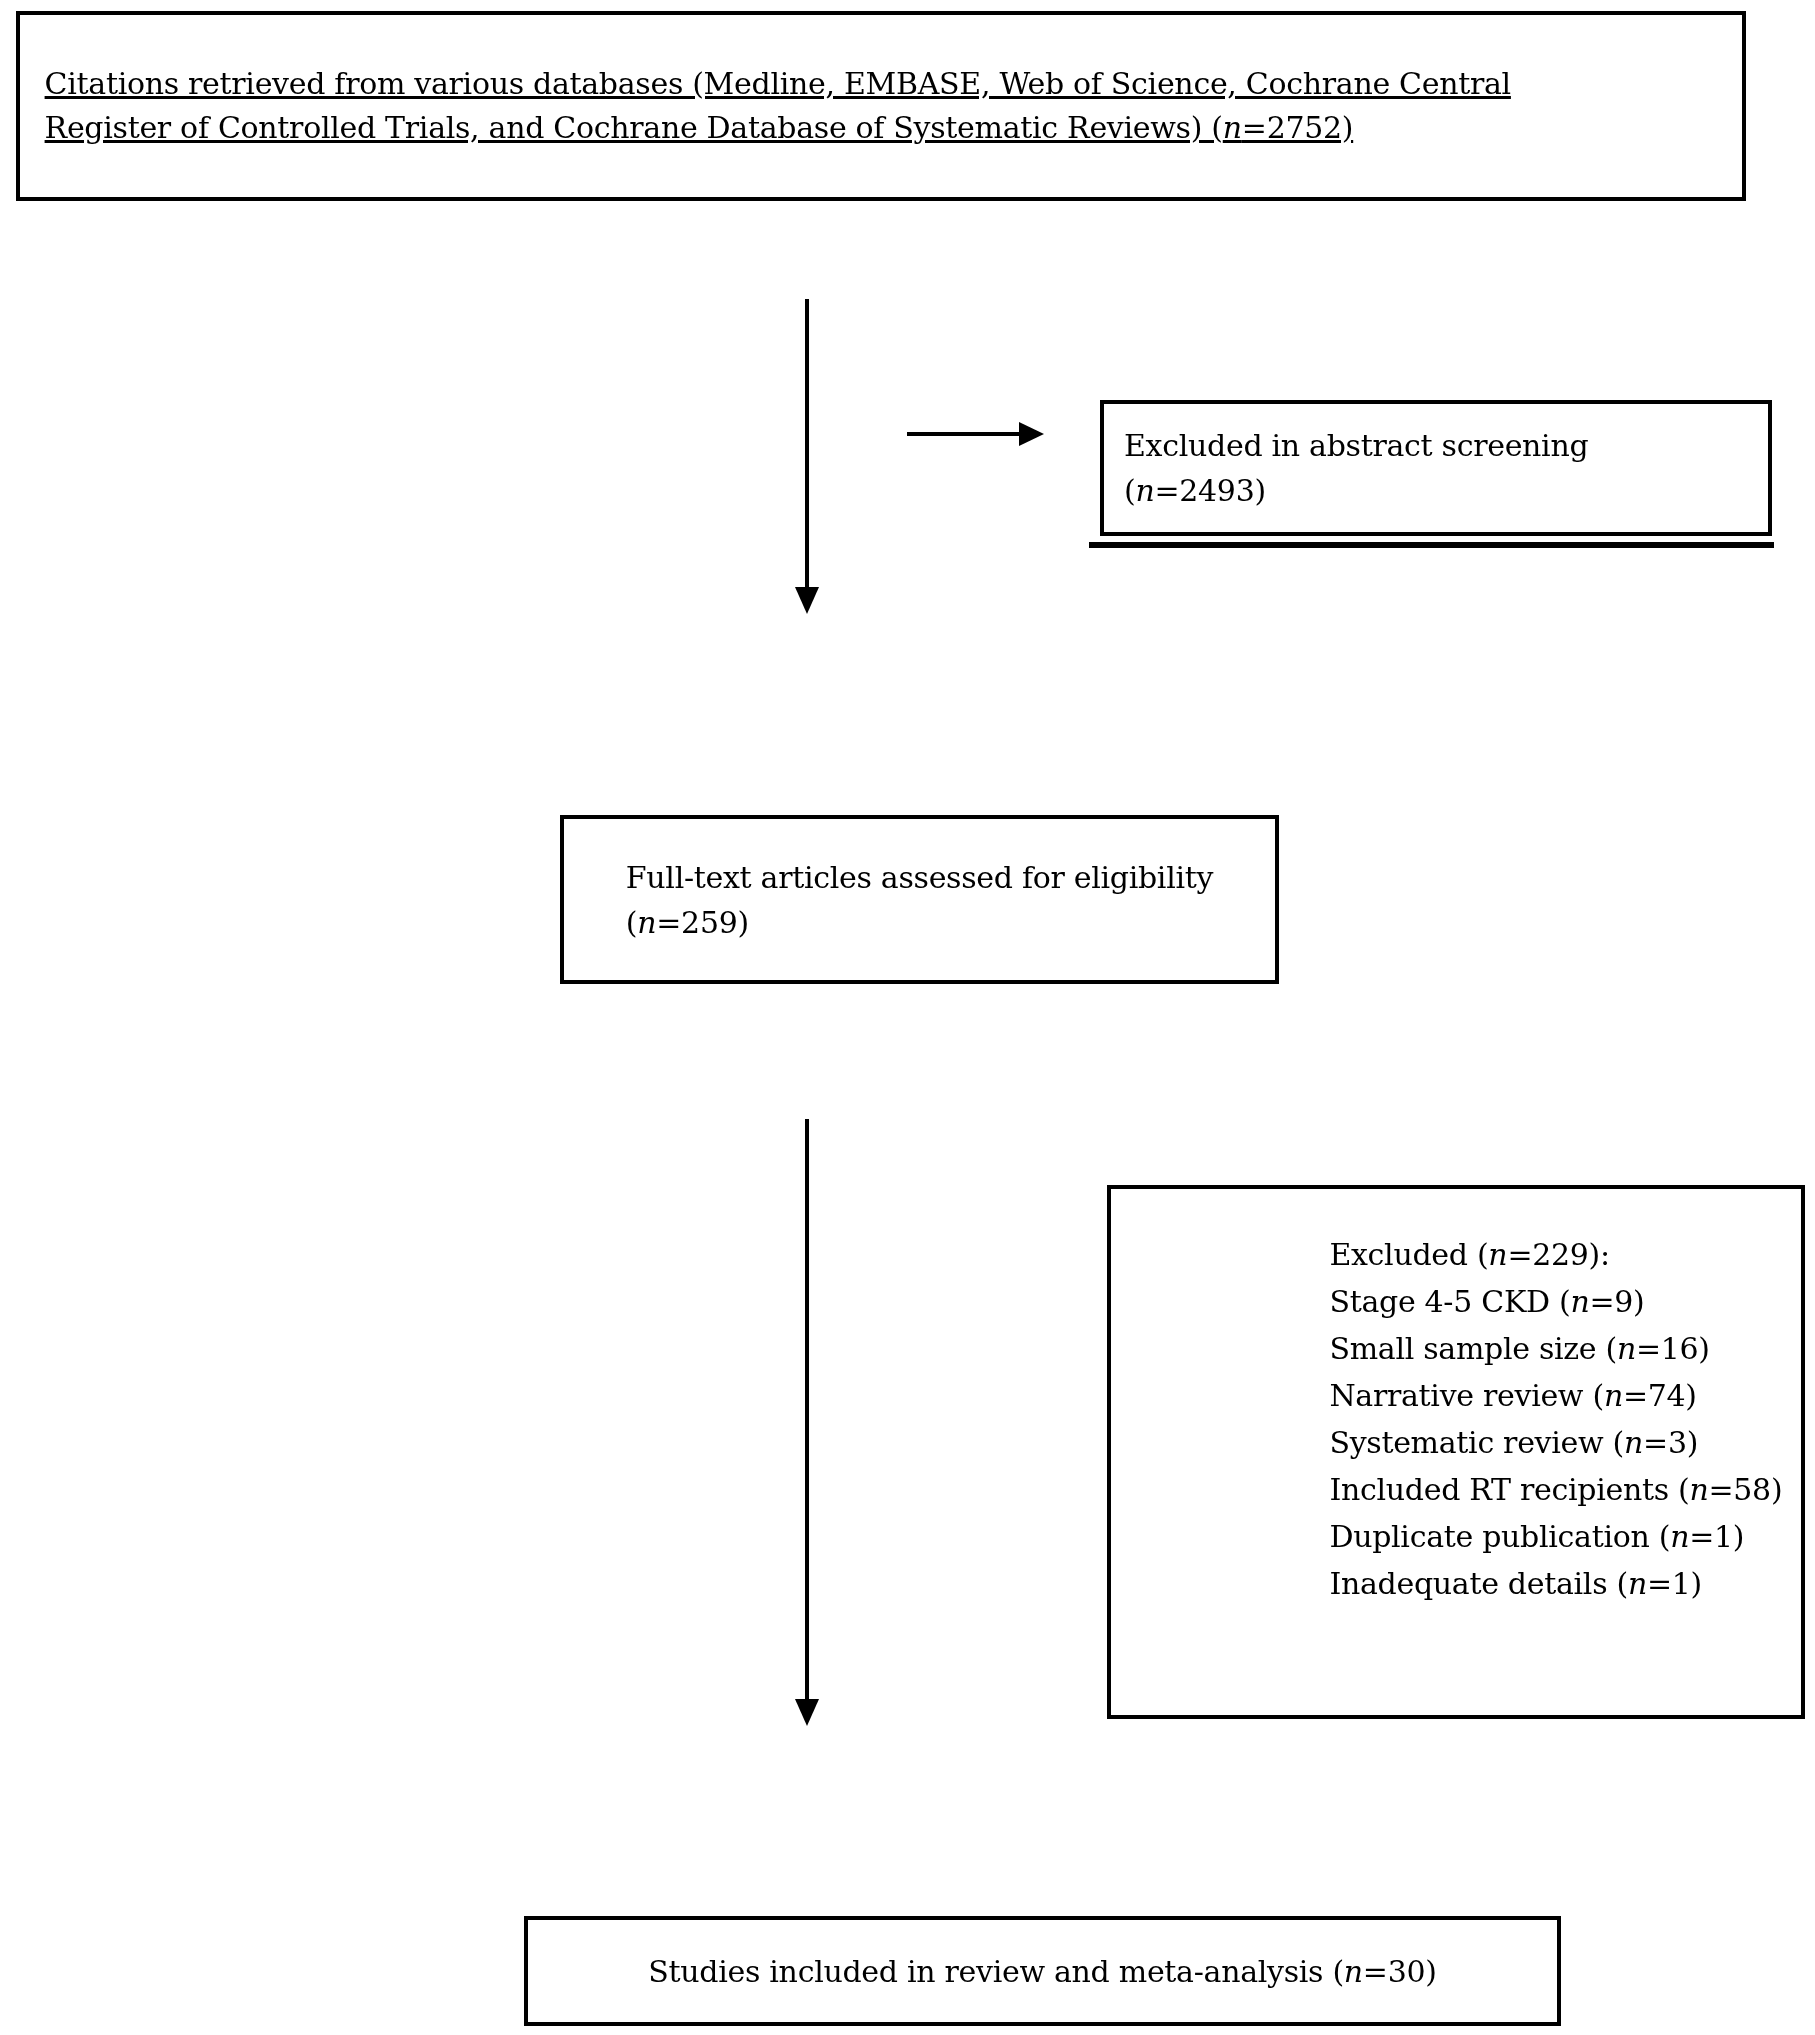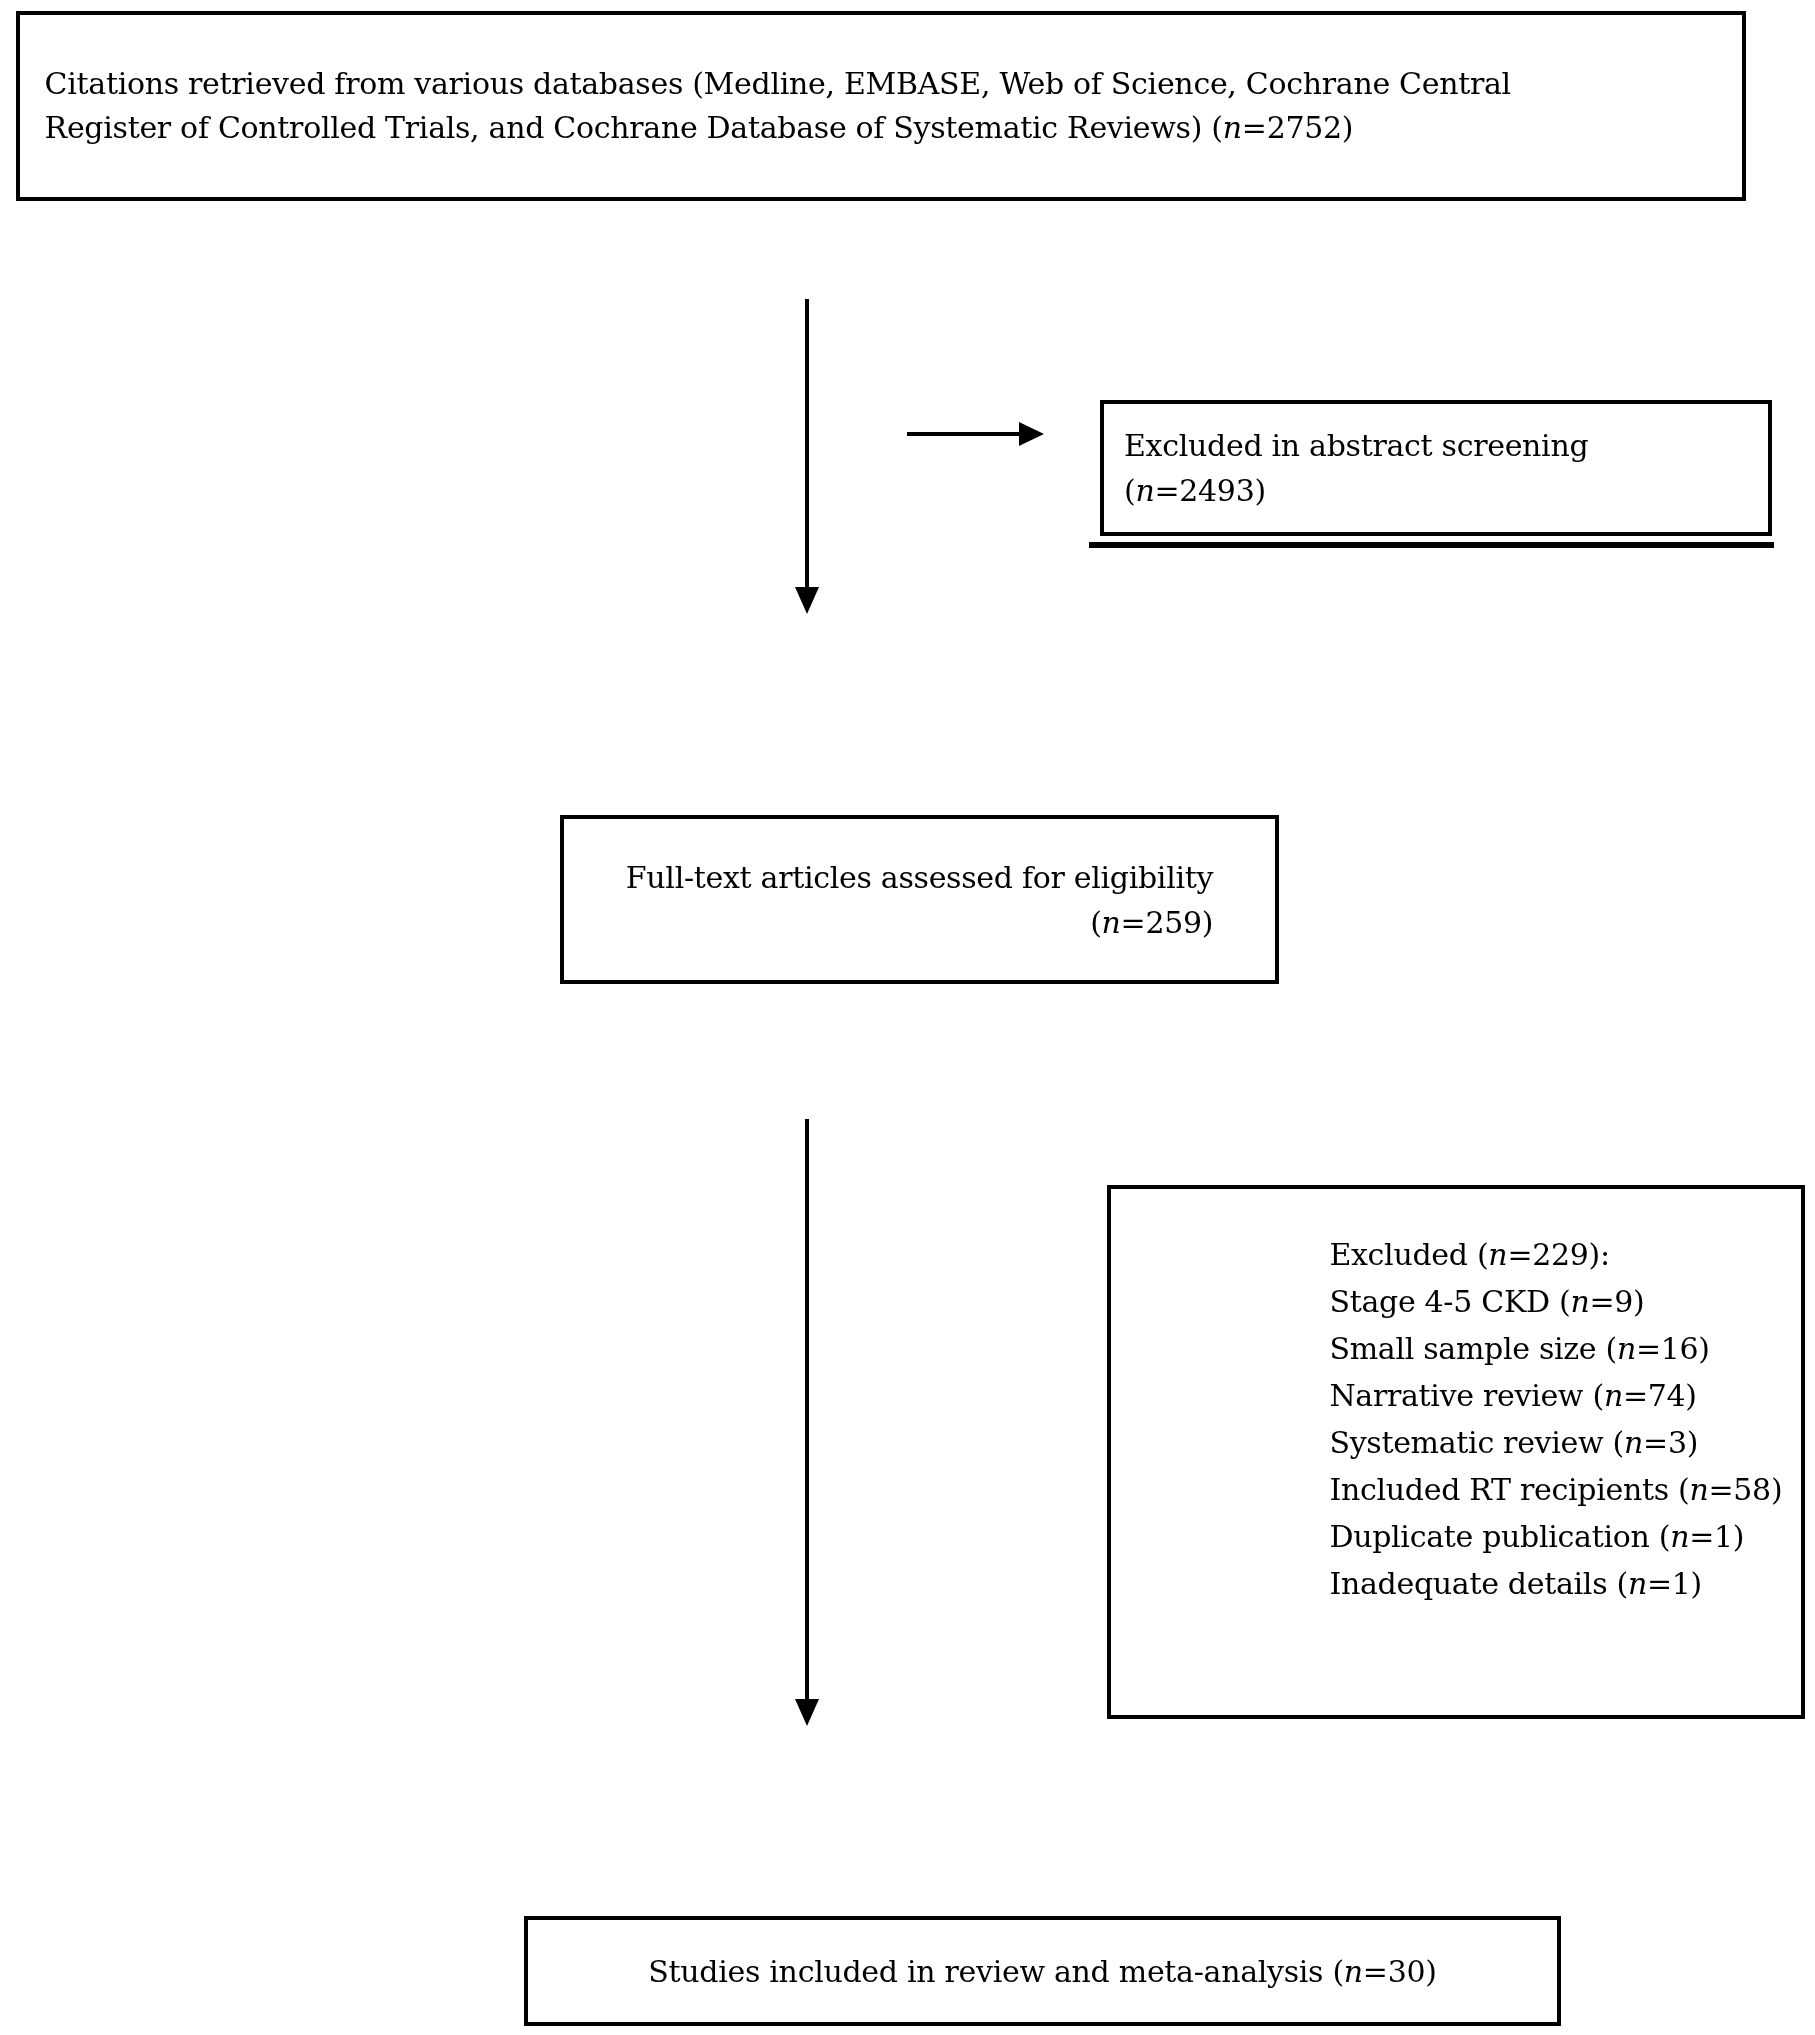--- a/index.html
+++ b/index.html
@@ -12,32 +12,32 @@
   .box {
     position:absolute; box-sizing:border-box;
     border:4.4px solid var(--ink); background:var(--bg);
     display:flex; flex-direction:column; justify-content:center;
   }
   .box .line { white-space:nowrap; line-height:45px; }
   .it { font-style:italic; }
 
   
   .box-citations { left:15.6px; top:10.6px; width:1730px; height:190px;
-    padding:0 87px 0 25px; align-items:flex-start; }
+    padding:0 87px 0 25px; align-items:flex-start;text-decoration:underline; }
   .box-citations .line { line-height:44px; }
 
   
   .box-excl1 { left:1076px; top:400px; width:672px; height:136px;
     padding-left:20px; align-items:flex-start;margin-left:24px; }
   .box-excl1::after { content:""; position:absolute; left:-15px; right:-6.2px;
     bottom:-16px; height:6.2px; background:var(--ink); }
 
   
   .box-fulltext { left:560px; top:815px; width:719px; height:169px;
-    align-items:center; text-align:right; }
+    align-items:center; text-align:left; }
 
   
   .box-excl2 { left:1107px; top:1185px; width:698px; height:534px;
     padding:42px 18.7px 0 95px; justify-content:flex-start; align-items:flex-end; }
   .box-excl2 .line { line-height:47px; }
 
   
   .box-included { left:524px; top:1916px; width:1037px; height:110px;
     align-items:center; text-align:center; }
 

